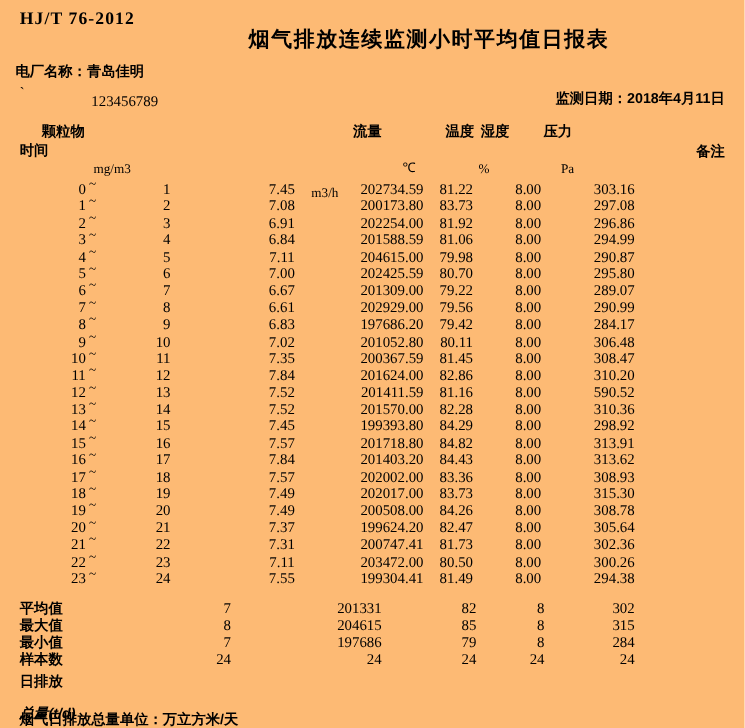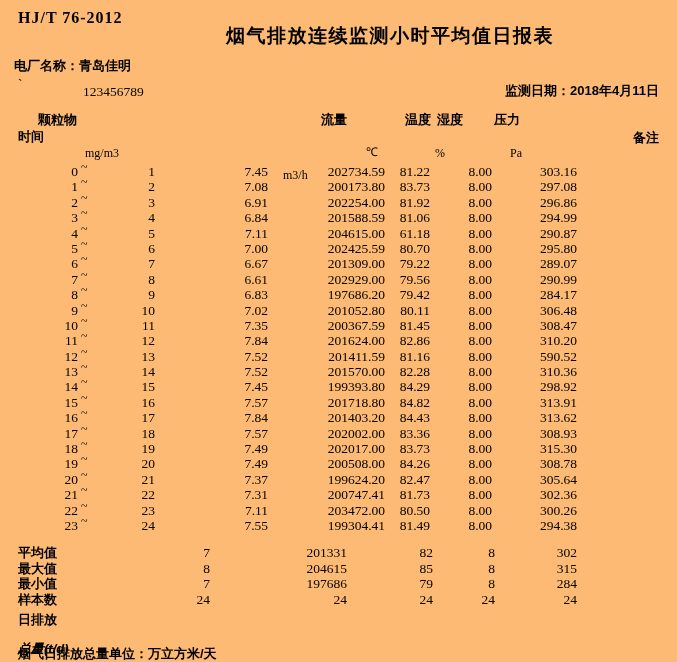--- a/index.html
+++ b/index.html
@@ -134,21 +134,21 @@
         <div class="c">8.00</div>
         <div class="c">294.99</div>
       </div>
 
       <div class="data-row">
         <div class="c">4</div>
         <div class="tilde">~</div>
         <div class="c">5</div>
         <div class="c">7.11</div>
         <div class="c">204615.00</div>
-        <div class="c">61.18</div>
+        <div class="c">79.98</div>
         <div class="c">8.00</div>
         <div class="c">290.87</div>
       </div>
 
       <div class="data-row">
         <div class="c">5</div>
         <div class="tilde">~</div>
         <div class="c">6</div>
         <div class="c">7.00</div>
         <div class="c">202425.59</div>

